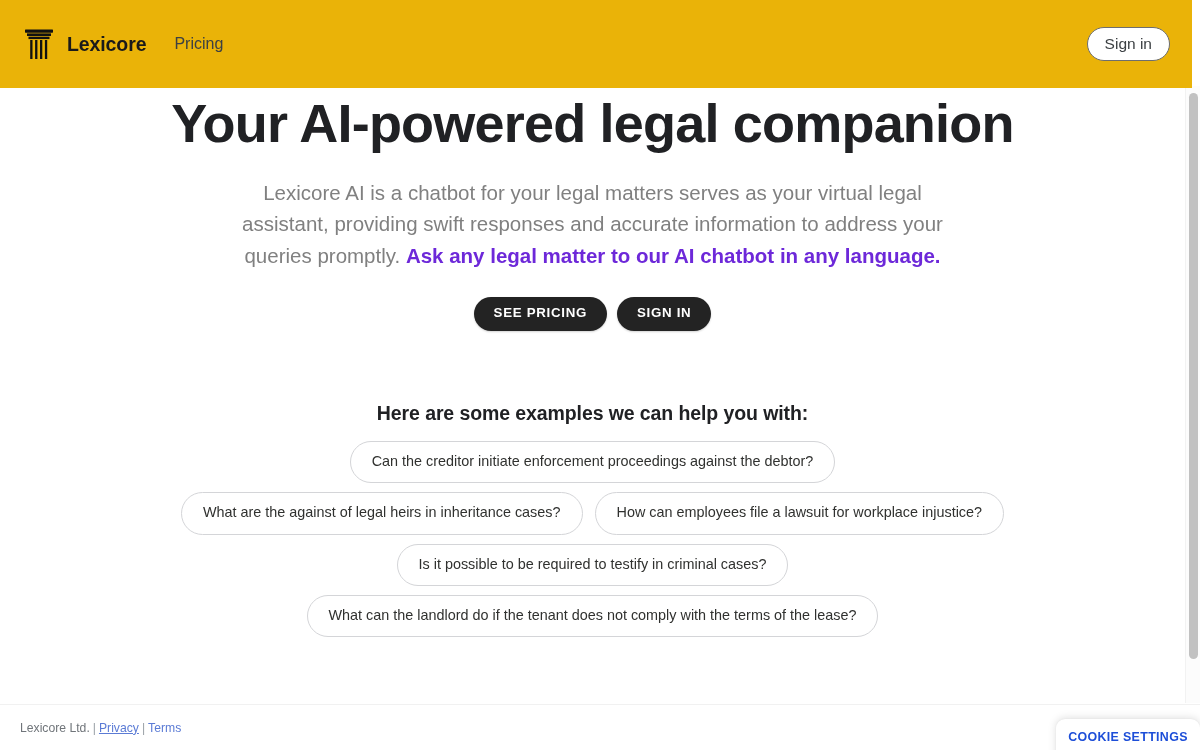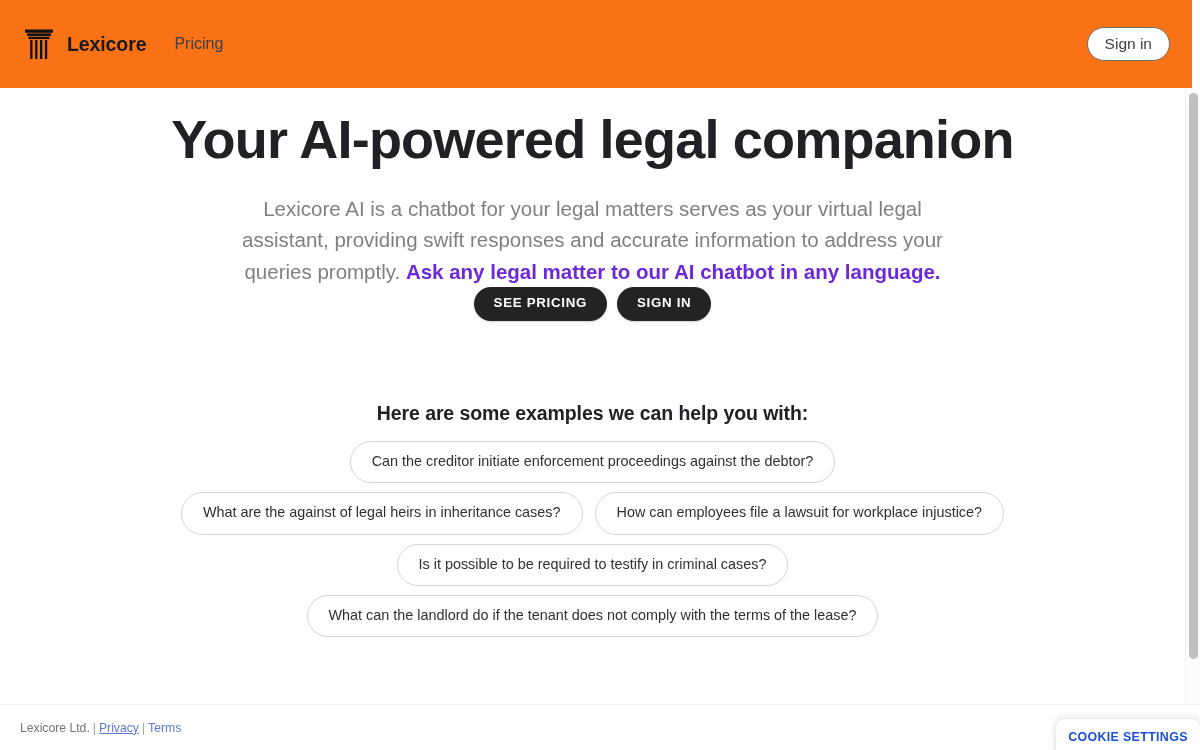--- a/index.html
+++ b/index.html
@@ -19,21 +19,21 @@
 
   
   .header {
     position: absolute;
     top: 0; left: 0;
     width: 1192px;
     height: 88px;
     display: flex;
     align-items: center;
     padding: 0 22px 0 24px;
-    background: #f97316;
+    background: #eab308;
     z-index: 20;
   }
 
   .brand {
     display: flex;
     align-items: center;
     gap: 13px;
     text-decoration: none;
     color: inherit;
   }
@@ -87,21 +87,21 @@
     position: absolute;
     top: 0;
     left: 0;
     width: 1192px;
     height: 704px;
     overflow: hidden;
   }
 
   .hero {
     position: absolute;
-    top: 108px;
+    top: 92px;
     left: 0;
     width: 1185px;
     text-align: center;
   }
 
   .hero-title {
     font-size: 54px;
     line-height: 1.16;
     font-weight: 700;
     letter-spacing: -0.8px;
@@ -116,20 +116,21 @@
     color: #808080;
     font-weight: 400;
   }
 
   .hero-sub b {
     color: #6d28d9;
     font-weight: 700;
   }
 
   .cta-row {
+    margin-top: 26px;
     display: flex;
     justify-content: center;
     align-items: center;
     gap: 10px;
   }
 
   .cta-btn {
     background: #232323;
     color: #ffffff;
     border: none;

